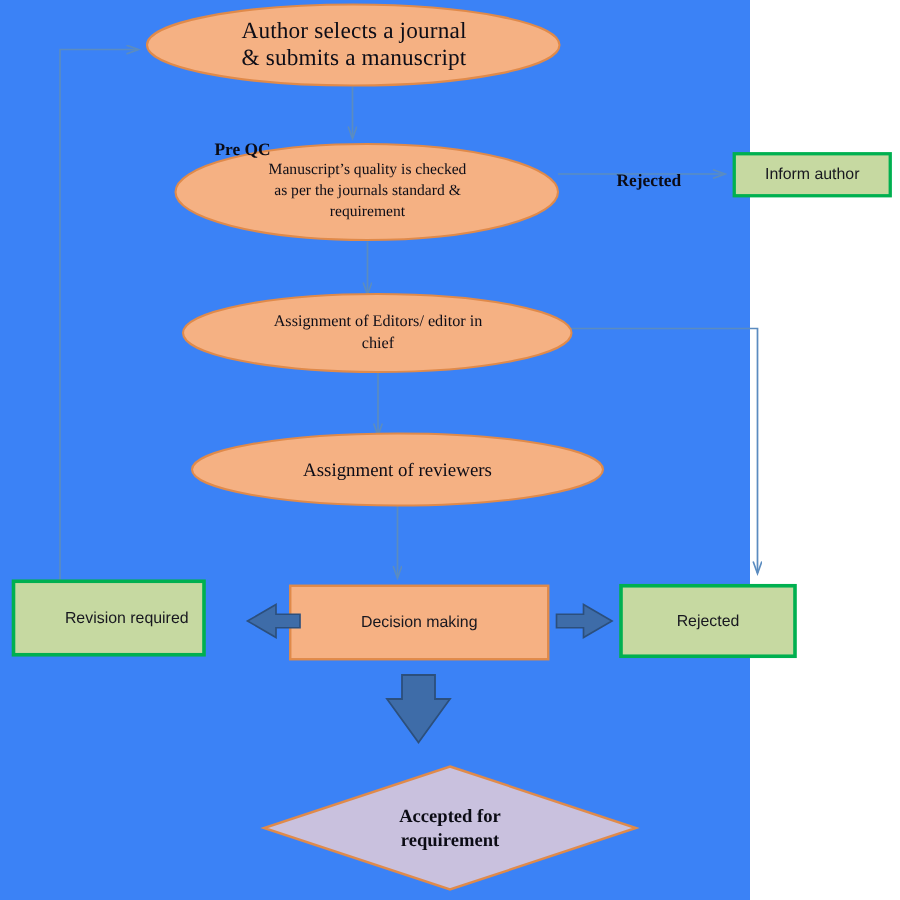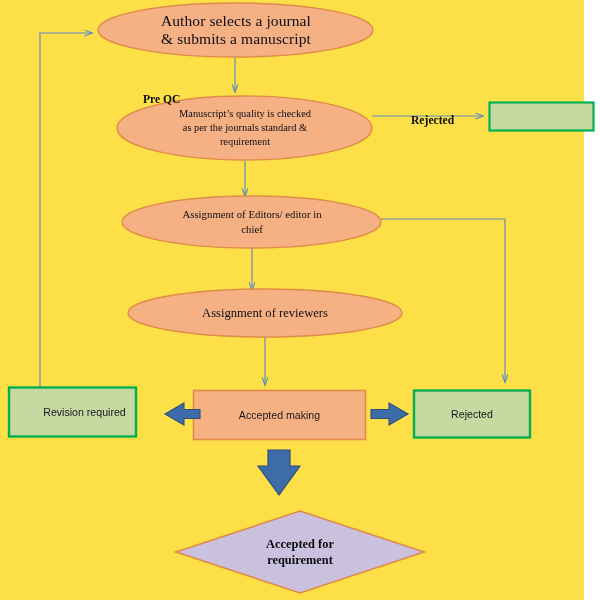--- a/index.html
+++ b/index.html
@@ -8,23 +8,23 @@
     background: #ffffff;
   }
   body {
     width: 600px;
     height: 600px;
     font-family: "Liberation Serif", serif;
     overflow: hidden;
   }
   #canvas {
     position: relative;
-    width: 584px;
+    width: 500px;
     height: 600px;
-    background: #fde047;
+    background: #3b82f6;
   }
   svg.layer {
     position: absolute;
     left: 0;
     top: 0;
     width: 600px;
     height: 600px;
   }
   .node-text {
     position: absolute;
@@ -137,24 +137,25 @@
 
   <div class="node-text ellipse-2-text" style="left:132px; top:102px; width:226px; height:52px;">Manuscript’s quality is checked
 as per the journals standard &amp;
 requirement</div>
 
   <div class="node-text ellipse-3-text" style="left:136px; top:204px; width:232px; height:36px;">Assignment of Editors/ editor in
 chief</div>
 
   <div class="node-text ellipse-4-text" style="left:145px; top:302px; width:240px; height:22px;">Assignment of reviewers</div>
 
+  <div class="node-text box-text" style="left:490px; top:103px; width:103px; height:27px;">Inform author</div>
 
   <div class="node-text box-text" style="left:10px; top:388px; width:125px; height:48px;margin-left:12px;">Revision required</div>
 
-  <div class="node-text box-text" style="left:194px; top:391px; width:171px; height:48px;">Accepted making</div>
+  <div class="node-text box-text" style="left:194px; top:391px; width:171px; height:48px;">Decision making</div>
 
   <div class="node-text box-text" style="left:415px; top:391px; width:114px; height:46px;">Rejected</div>
 
   <div class="node-text diamond-text" style="left:222px; top:530px; width:156px; height:44px;">Accepted for
 requirement</div>
 
   <div class="edge-label" style="left:143px; top:66px;">Pre QC</div>
 
   <div class="edge-label" style="left:411px; top:87px;">Rejected</div>
 

